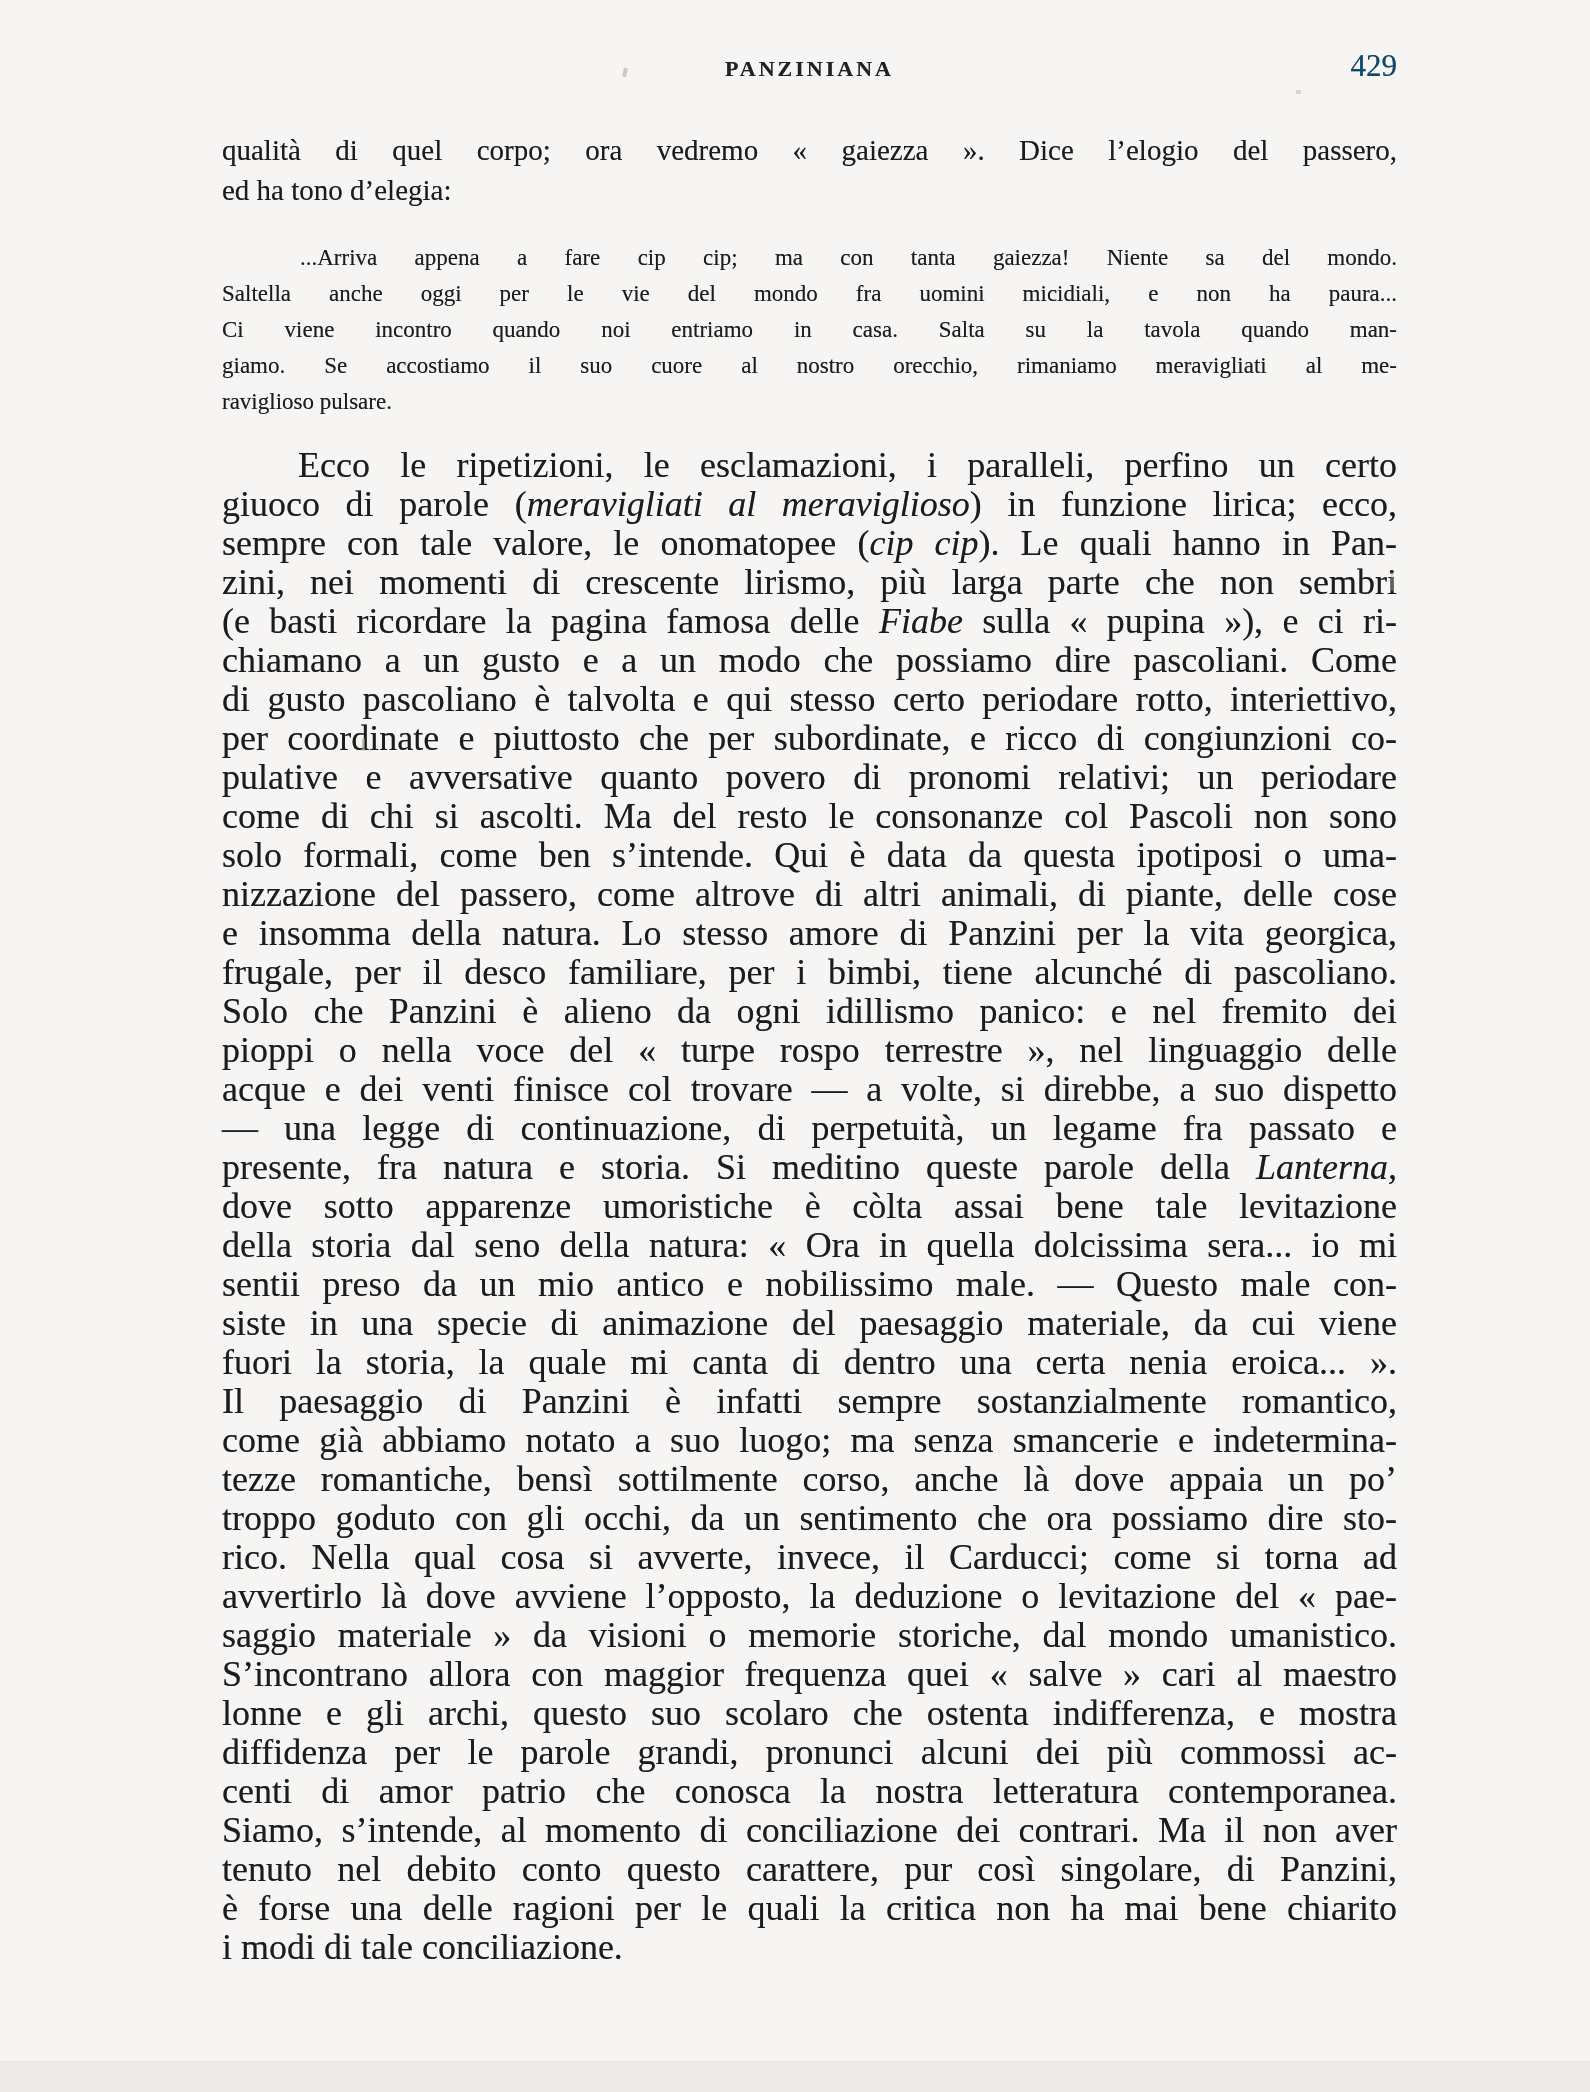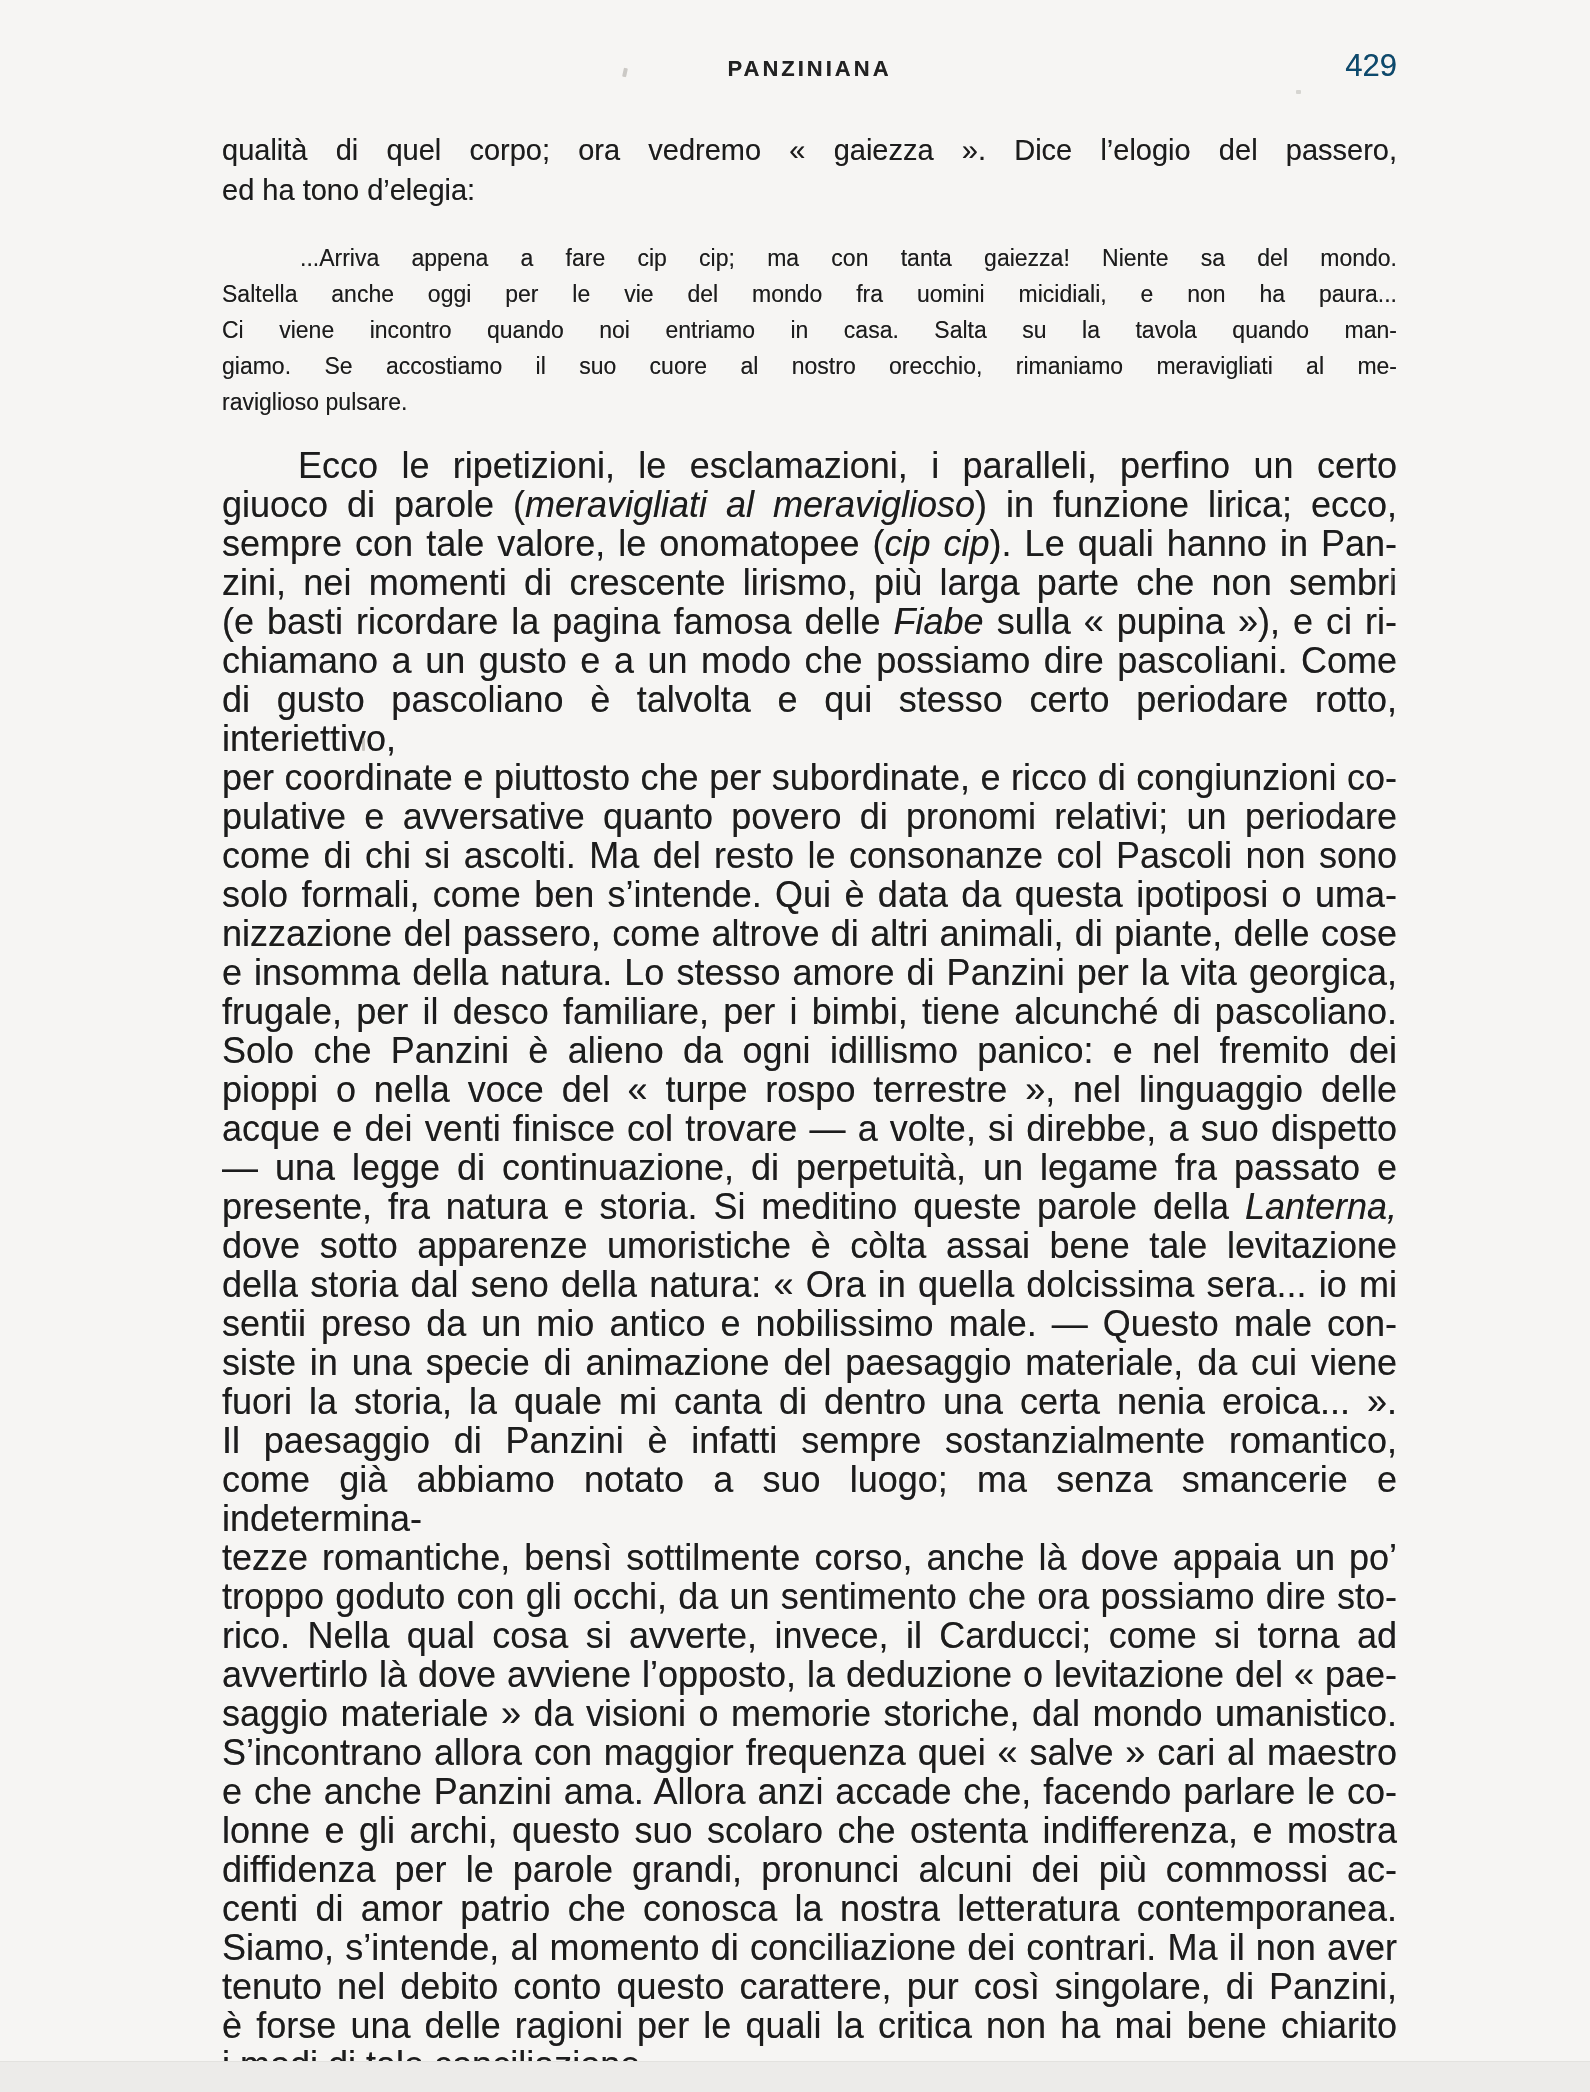--- a/index.html
+++ b/index.html
@@ -3,21 +3,21 @@
 <meta charset="utf-8">
 <style>
   html, body { margin: 0; padding: 0; }
   body { background: #e9e8e6; }
   .page {
     position: relative;
     width: 1590px;
     height: 2092px;
     background: #f6f5f3;
     overflow: hidden;
-    font-family: Liberation Sans, sans-serif;
+    font-family: Liberation Serif, serif;
     color: #1c1c1c;
   }
   .text-block {
     position: absolute;
     left: 222px;
     top: 56px;
     width: 1175px;
   }
   .running-head {
     position: relative;
@@ -130,21 +130,20 @@
         <div class="tline"><span>siste in una specie di animazione del paesaggio materiale, da cui viene</span></div>
         <div class="tline"><span>fuori la storia, la quale mi canta di dentro una certa nenia eroica... ».</span></div>
         <div class="tline"><span>Il paesaggio di Panzini è infatti sempre sostanzialmente romantico,</span></div>
         <div class="tline"><span>come già abbiamo notato a suo luogo; ma senza smancerie e indetermina-</span></div>
         <div class="tline"><span>tezze romantiche, bensì sottilmente corso, anche là dove appaia un po’</span></div>
         <div class="tline"><span>troppo goduto con gli occhi, da un sentimento che ora possiamo dire sto-</span></div>
         <div class="tline"><span>rico. Nella qual cosa si avverte, invece, il Carducci; come si torna ad</span></div>
         <div class="tline"><span>avvertirlo là dove avviene l’opposto, la deduzione o levitazione del « pae-</span></div>
         <div class="tline"><span>saggio materiale » da visioni o memorie storiche, dal mondo umanistico.</span></div>
         <div class="tline"><span>S’incontrano allora con maggior frequenza quei « salve » cari al maestro</span></div>
-        <div class="tline"><span>e che anche Panzini ama. Allora anzi accade che, facendo parlare le co-</span></div>
         <div class="tline"><span>lonne e gli archi, questo suo scolaro che ostenta indifferenza, e mostra</span></div>
         <div class="tline"><span>diffidenza per le parole grandi, pronunci alcuni dei più commossi ac-</span></div>
         <div class="tline"><span>centi di amor patrio che conosca la nostra letteratura contemporanea.</span></div>
         <div class="tline"><span>Siamo, s’intende, al momento di conciliazione dei contrari. Ma il non aver</span></div>
         <div class="tline"><span>tenuto nel debito conto questo carattere, pur così singolare, di Panzini,</span></div>
         <div class="tline"><span>è forse una delle ragioni per le quali la critica non ha mai bene chiarito</span></div>
         <div class="tline tline-last"><span>i modi di tale conciliazione.</span></div>
       </div>
 
   </div>

